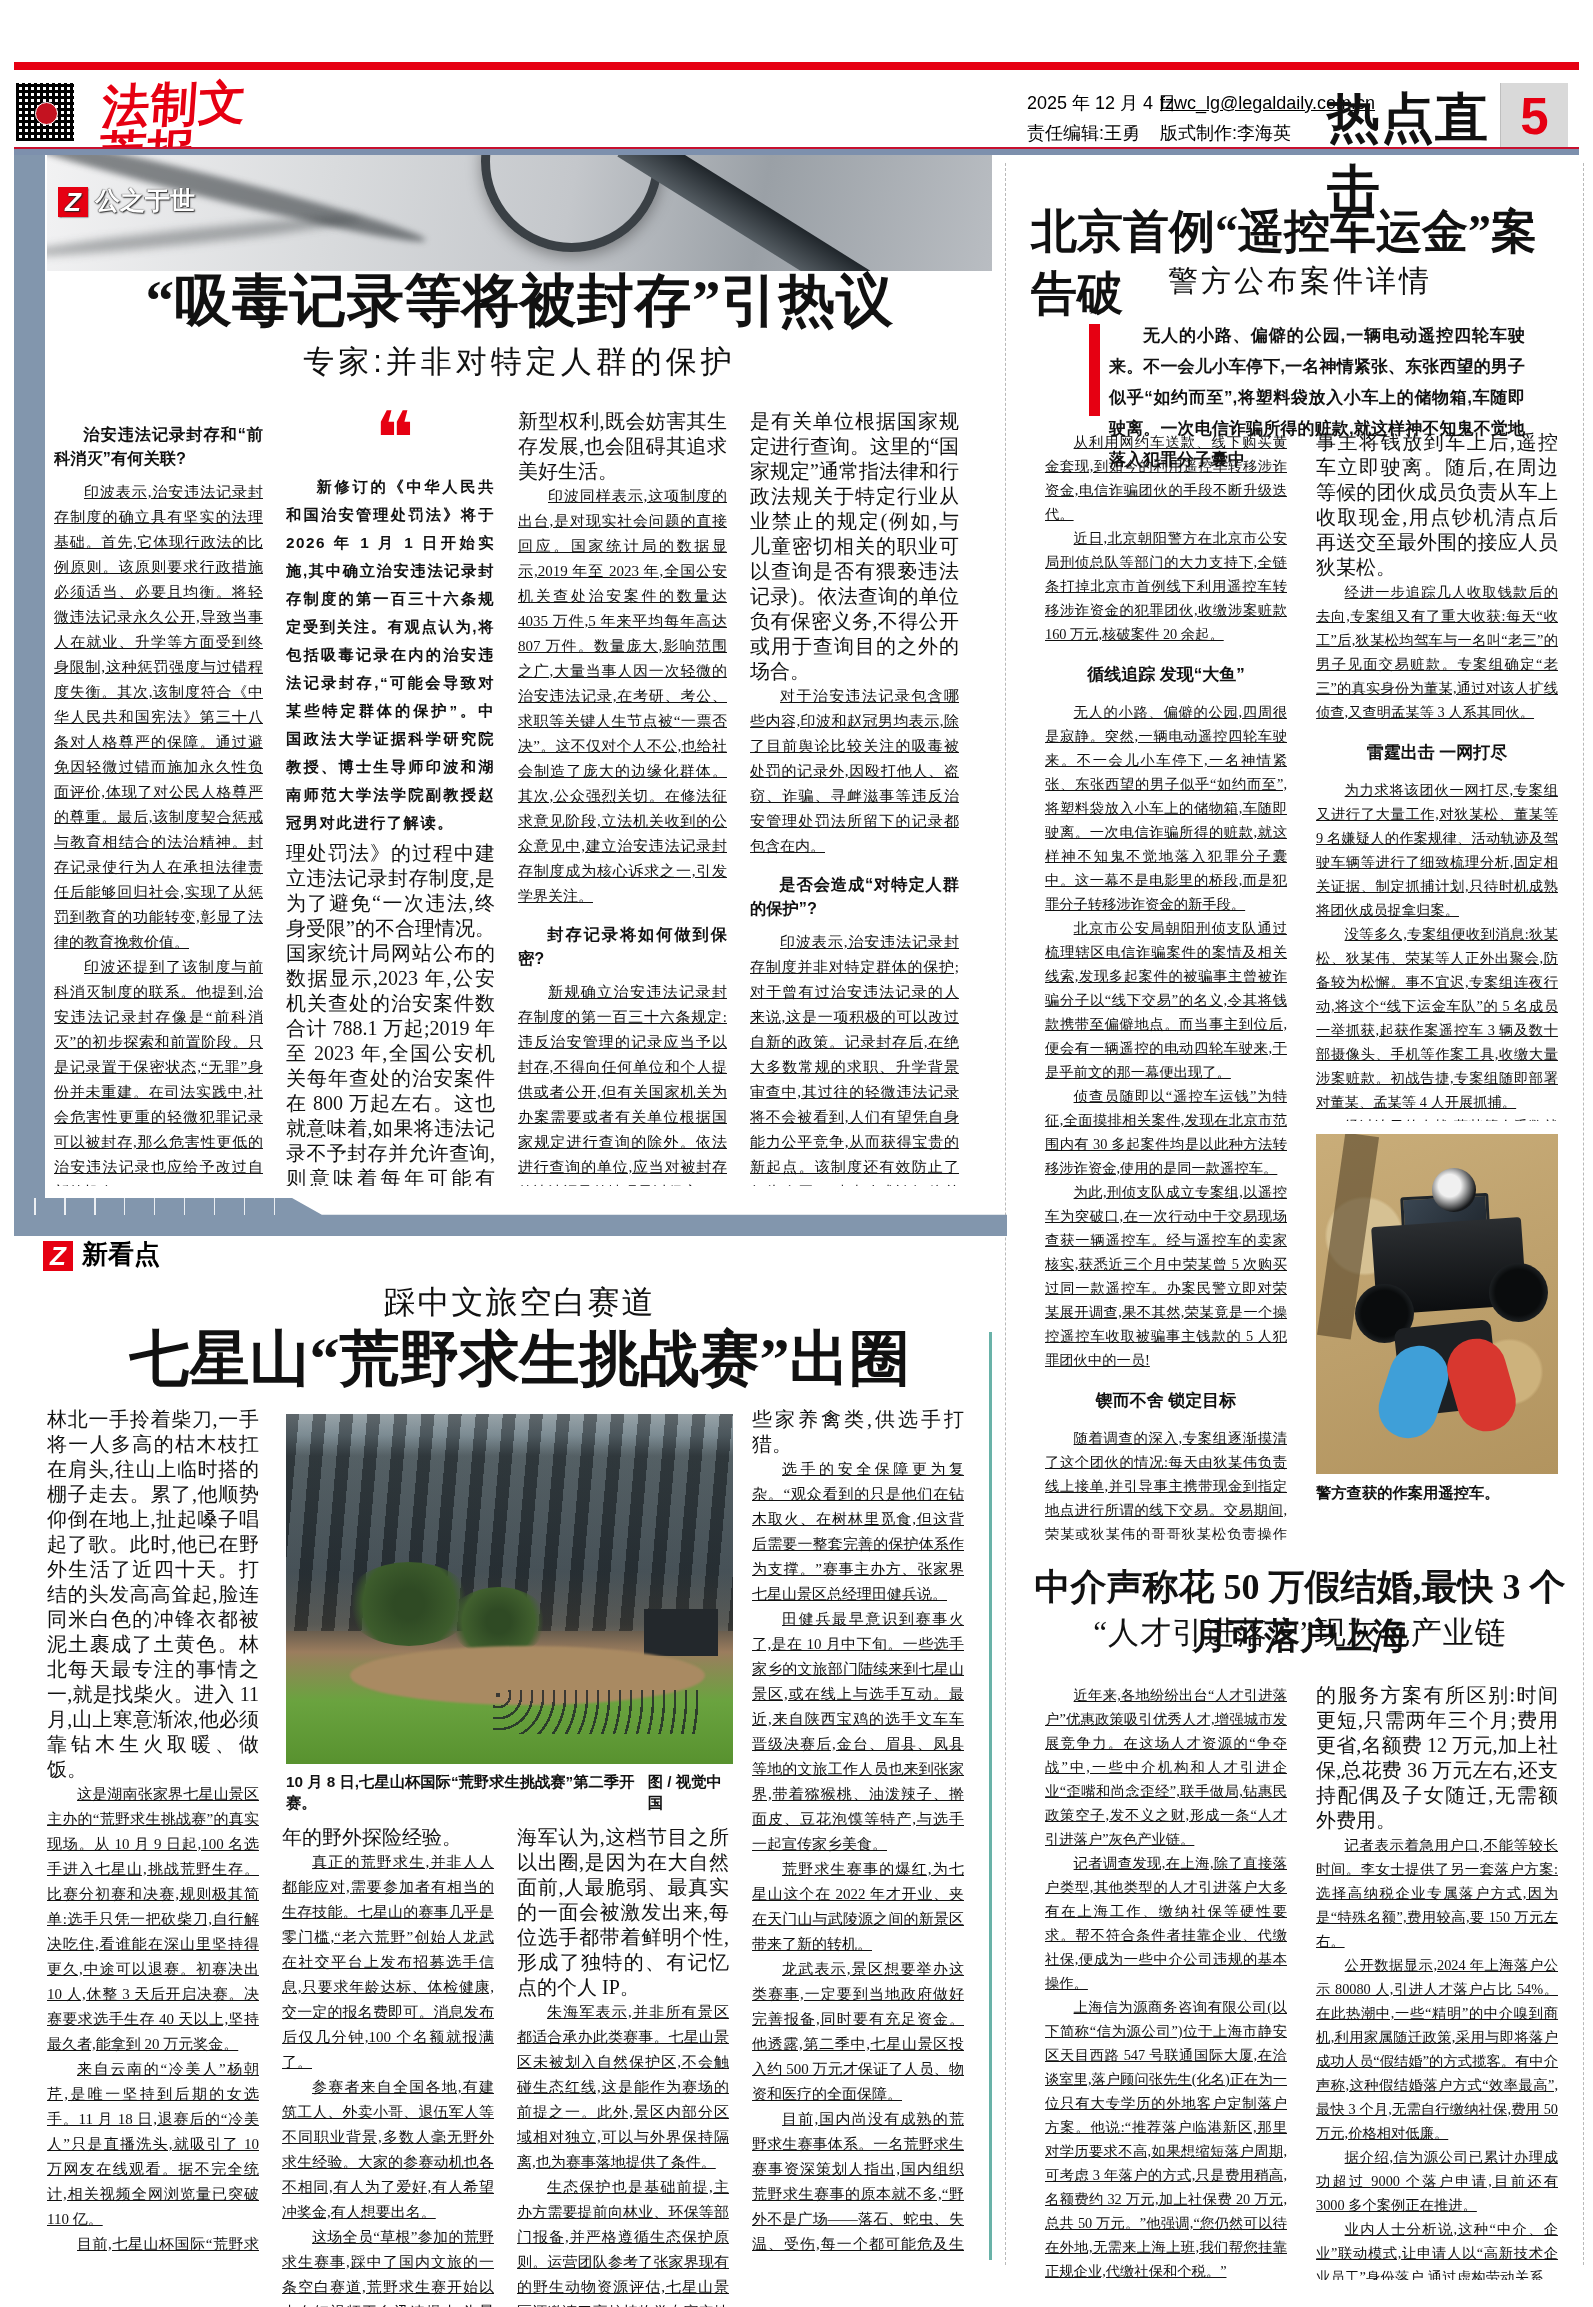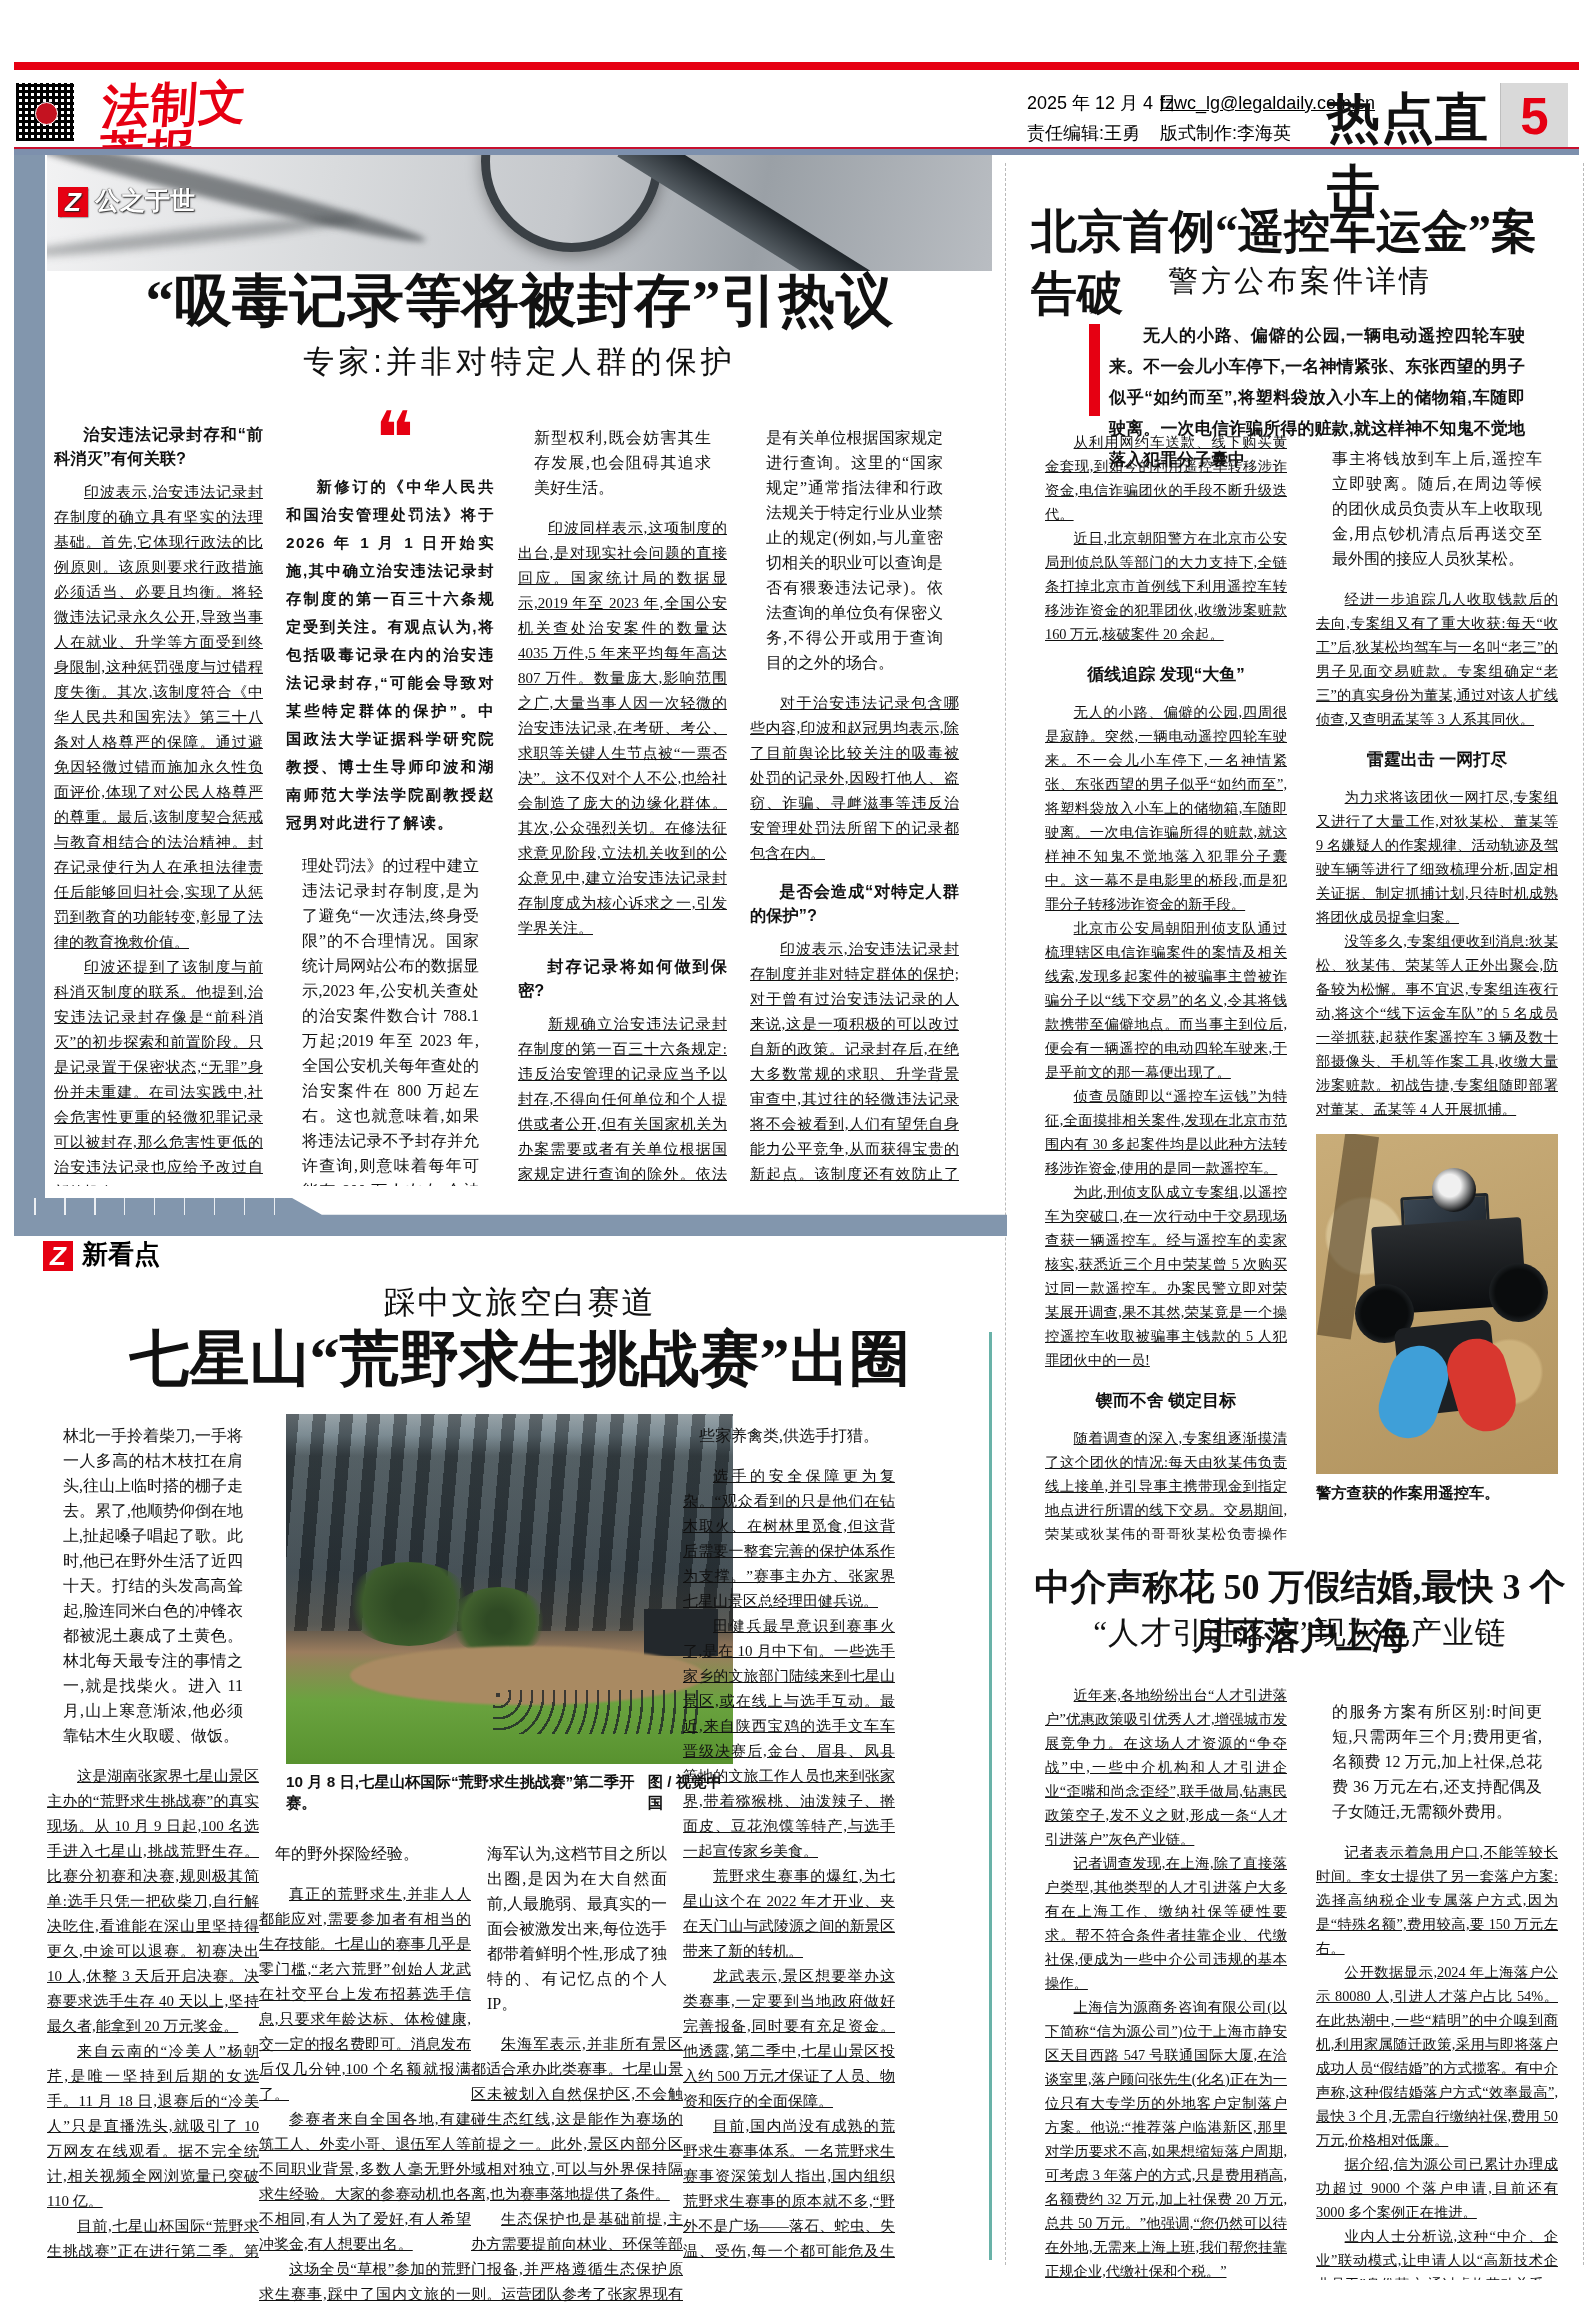--- a/index.html
+++ b/index.html
@@ -103,33 +103,33 @@
   .r-headline{position:absolute;left:1031px;top:201px;width:538px;text-align:left;font-weight:bold;font-size:46px;}
   .r-subhead{position:absolute;left:1031px;top:261px;width:538px;text-align:center;font-size:30px;letter-spacing:3px;
       font-family:"Liberation Sans","DejaVu Sans",sans-serif;}
   .r2-headline{position:absolute;left:1020px;top:1563px;width:560px;text-align:center;font-weight:bold;font-size:36px;}
   .r2-subhead{position:absolute;left:1020px;top:1612px;width:560px;text-align:center;font-size:31px;letter-spacing:1px;}
 
   
   .cols{position:absolute;display:flex;}
   .col{overflow:hidden;}
   .blk-p{font-size:15px;line-height:25px;text-align:justify;text-indent:2em;margin:0;text-decoration:underline;}
-  .blk-pc{font-size:16px;line-height:25px;text-align:justify;text-indent:0;margin:16px;}
+  .blk-pc{font-size:20px;line-height:25px;text-align:justify;text-indent:0;margin:0;}
   .blk-h{font-size:16.3px;line-height:24px;font-weight:bold;text-indent:1.8em;text-align:justify;
       font-family:"Liberation Sans","DejaVu Sans",sans-serif;margin:13px 0 10px 0;}
   .blk-hc{font-size:17px;line-height:24px;font-weight:bold;text-align:center;
       font-family:"Liberation Sans","DejaVu Sans",sans-serif;margin:17px 0 13px 0;}
   .blk-lead{font-size:15.3px;line-height:28px;font-weight:bold;text-align:justify;text-indent:2em;
       font-family:"Liberation Sans","DejaVu Sans",sans-serif;letter-spacing:1.5px;margin:0 0 4px 0;}
   .quote-icon{color:#e60012;font-size:74px;line-height:59px;height:64px;text-indent:1.2em;
       font-family:"DejaVu Sans",sans-serif;}
 
   .maincols{left:54px;top:409px;width:937px;height:777px;gap:23px;}
   .maincols .col{width:209px;height:777px;}
-  .btmcols{left:47px;top:1407px;width:945px;height:851px;}
+  .btmcols{left:47px;top:1407px;width:945px;height:851px;gap:23px;}
   .btmcols .col{width:212px;height:851px;}
   .btmcols .col .blk-p{line-height:25px;}
   .pad-photo{padding-top:418px;}
 
   
   .r-lead{position:absolute;left:1089px;top:320px;width:436px;}
   .r-lead .bar{position:absolute;left:0;top:4px;width:11px;height:92px;background:#e60012;}
   .r-lead .ltxt{margin-left:20px;font-size:17px;line-height:31px;font-weight:bold;text-align:justify;text-indent:2em;
       font-family:"Liberation Sans","DejaVu Sans",sans-serif;}
   .rcols{left:1045px;top:430px;width:513px;gap:29px;}

